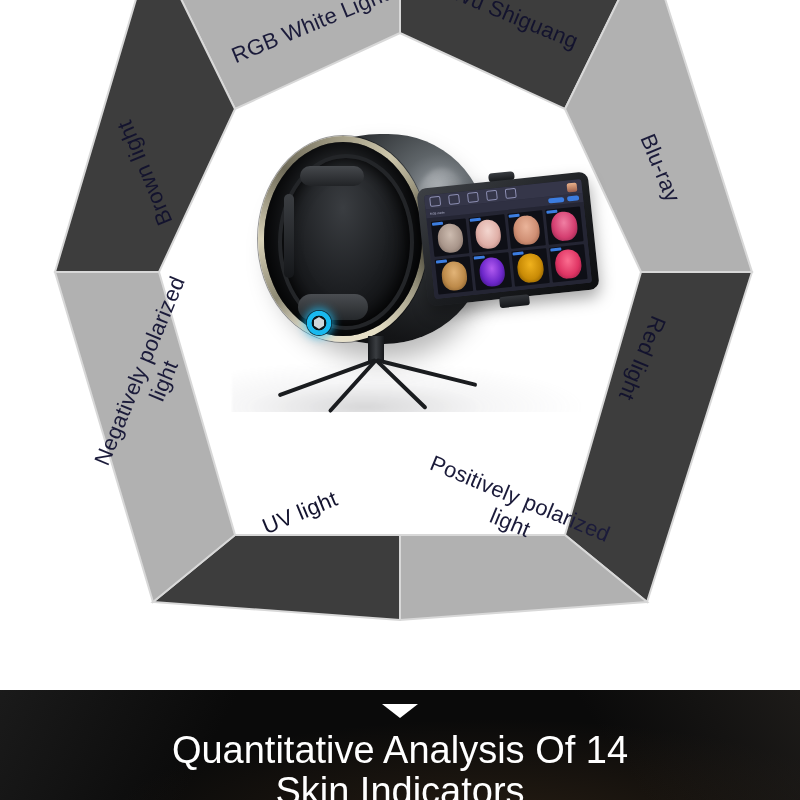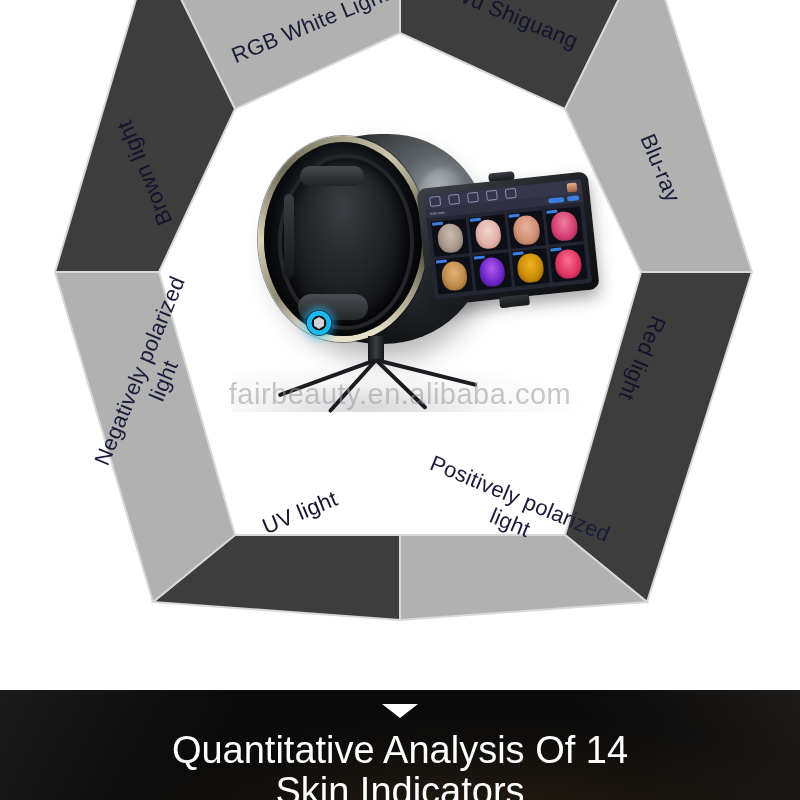--- a/index.html
+++ b/index.html
@@ -295,21 +295,20 @@
                 <div class="lbl"></div>
                 <div class="face" style="background:radial-gradient(ellipse at 50% 38%,#fb6d90,#e03564 58%,#84163a 100%);"></div>
               </div>
           </div>
         </div>
       </div>
       <div class="stem"></div>
     </div>
   </div>
 
-  <div id="watermark">fairbeauty.en.alibaba.com</div>
 
   <div id="banner">
     <div class="tri"></div>
     <div class="headline">Quantitative Analysis Of 14
 Skin Indicators</div>
   </div>
 
 </div>
 
 </body></html>

